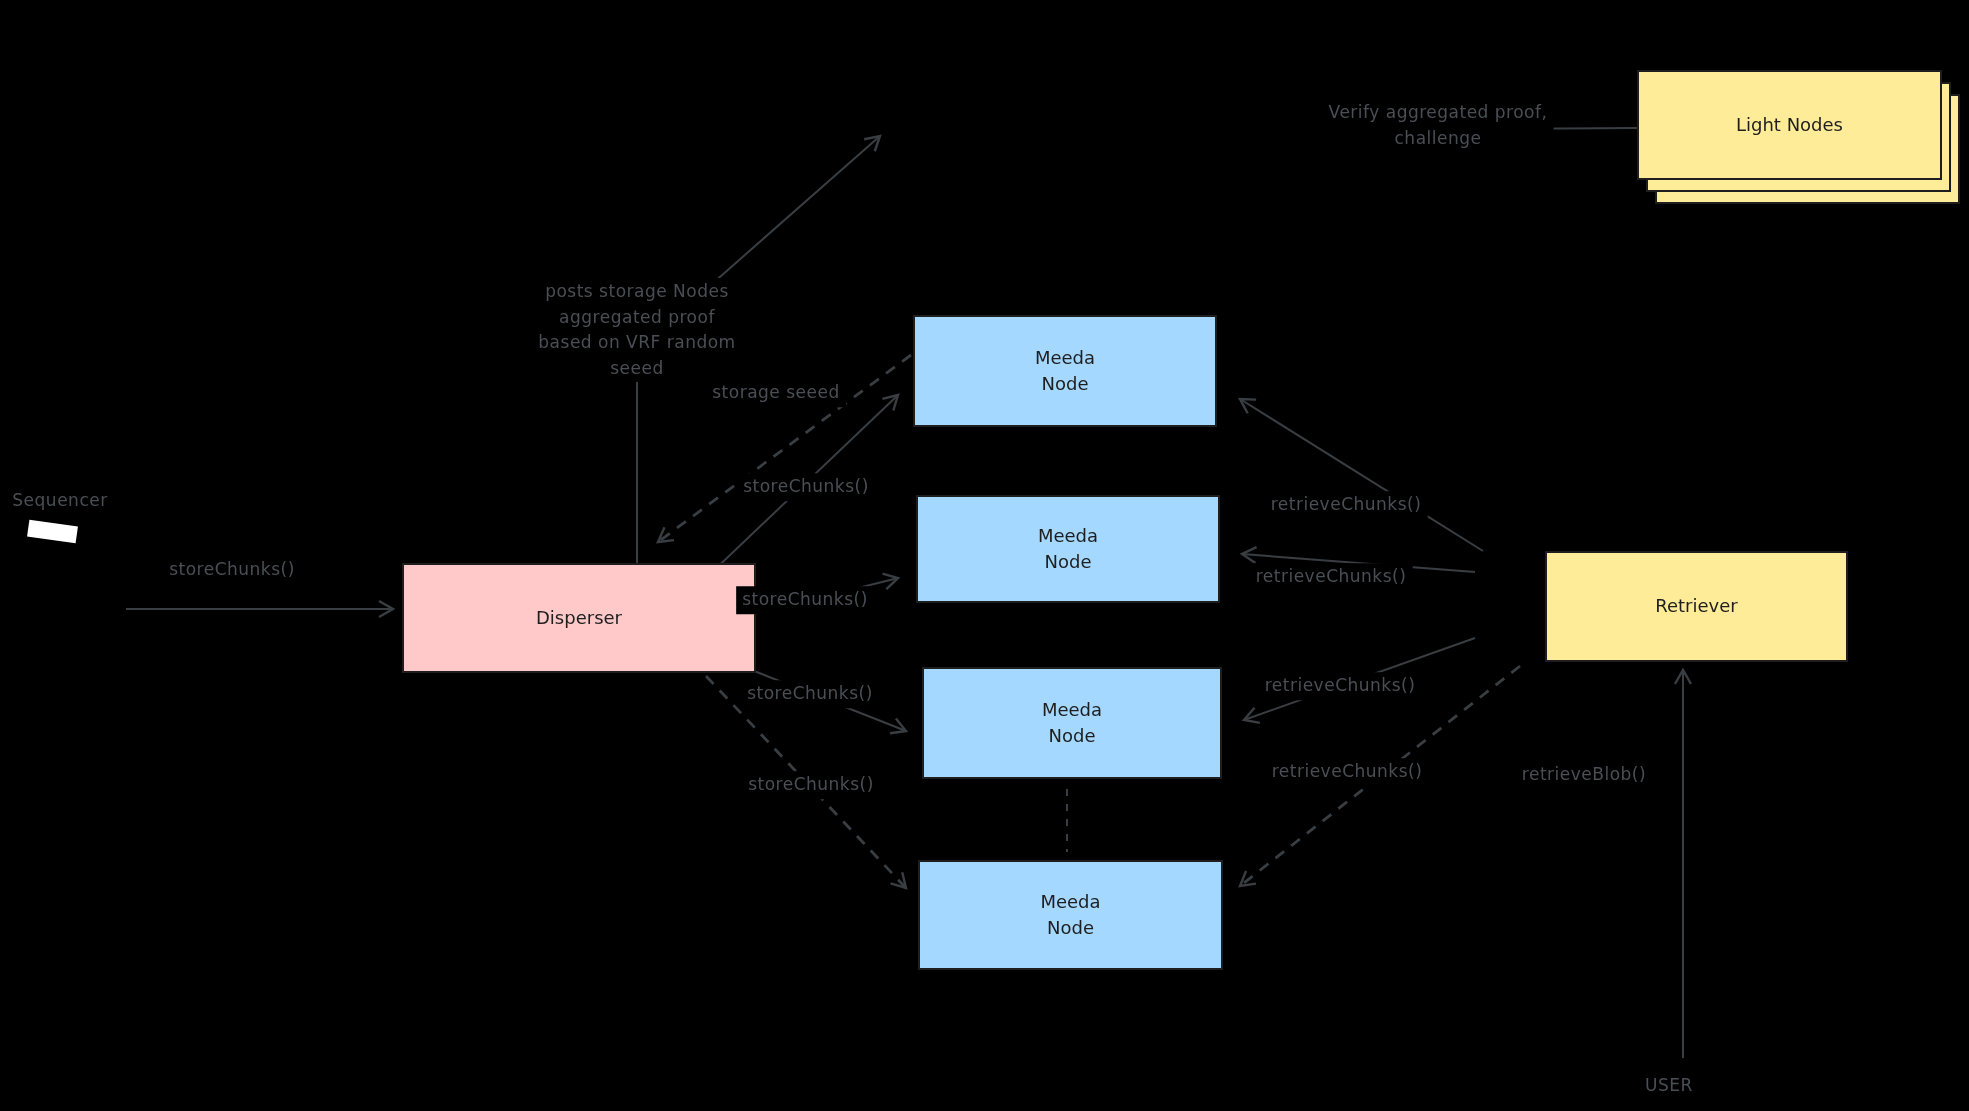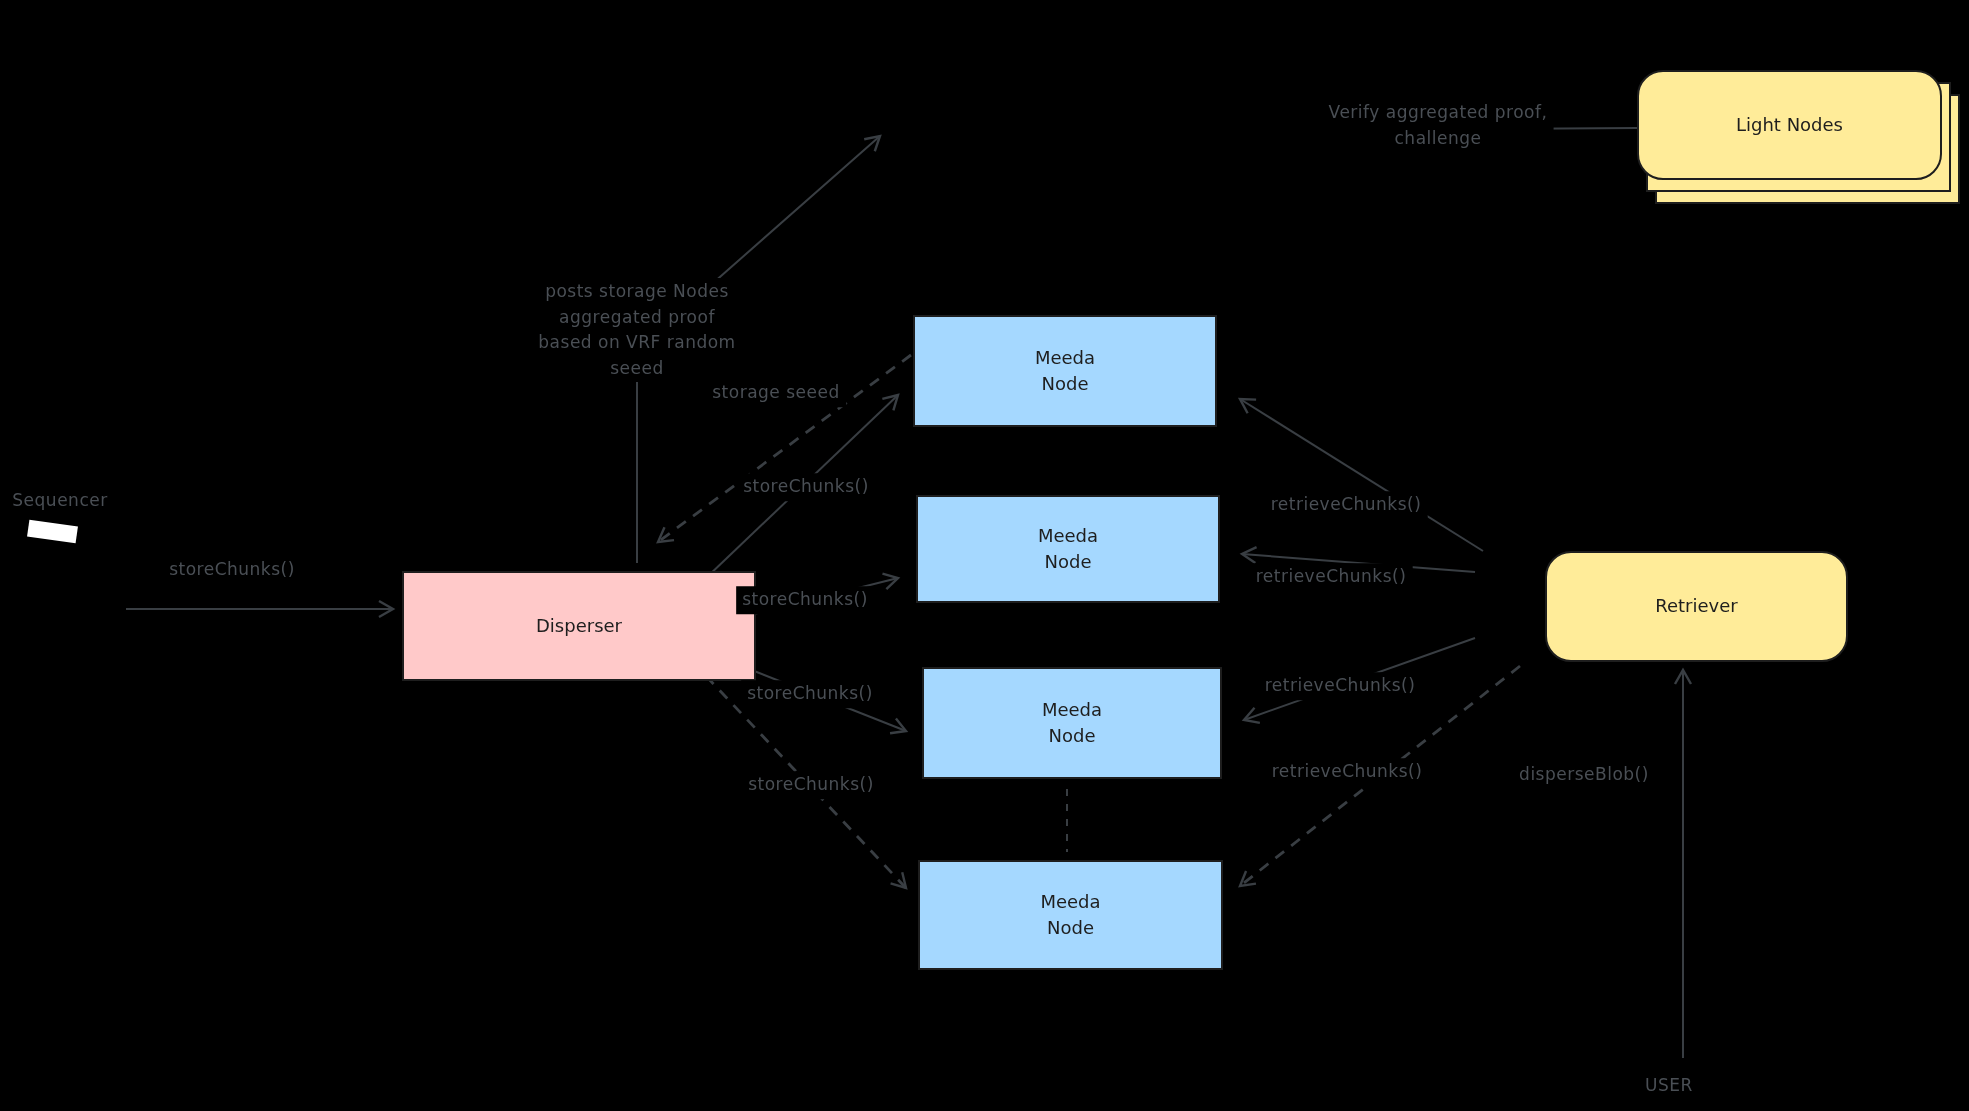--- a/index.html
+++ b/index.html
@@ -8,21 +8,21 @@
     font-family:"DejaVu Sans",sans-serif;overflow:hidden;
   }
   svg.wires{position:absolute;left:0;top:0;z-index:1;}
   .box{
     position:absolute;display:flex;align-items:center;justify-content:center;
     border:2px solid #1e1e1e;color:#1e1e1e;font-size:18px;text-align:center;
     white-space:pre-line;line-height:1.45;z-index:3;box-sizing:border-box;
   }
   .blue{background:#a5d8ff;}
   .pink{background:#ffc9c9;}
-  .yellow{background:#ffec99;border-radius:26px;}
+  .yellow{background:#ffec99;}
   .chain{
     position:absolute;left:793px;top:5px;width:535px;height:243px;z-index:2;
     border:2px solid #1e1e1e;box-sizing:border-box;
     background-color:#a5d8ff;
     background-image:
       repeating-linear-gradient(135deg, rgba(0,0,0,0.92) 0px, rgba(0,0,0,0.92) 2px, transparent 2px, transparent 7px),
       repeating-linear-gradient(135deg, rgba(0,0,0,0.65) 0px, rgba(0,0,0,0.65) 1px, transparent 1px, transparent 4px),
       repeating-linear-gradient(134deg, rgba(0,0,0,0.5) 0px, rgba(0,0,0,0.5) 2px, transparent 2px, transparent 13px);
   }
   .chain-title{
@@ -90,21 +90,21 @@
 
   <div class="lightcard" style="left:1655px;top:94px;"></div>
   <div class="lightcard" style="left:1646px;top:82px;"></div>
   <div class="box yellow" style="left:1637px;top:70px;width:305px;height:110px;">
     <span>Light Nodes</span>
   </div>
 
   <div class="edge-label plain" style="left:60px;top:477px;margin-top:24px;">Sequencer</div>
   <div class="seq-shape"></div>
 
-  <div class="box pink" style="left:402px;top:563px;width:354px;height:110px;margin-top:8px;">
+  <div class="box pink" style="left:402px;top:563px;width:354px;height:110px;">
     <span>Disperser</span>
   </div>
 
   <div class="box blue" style="left:913px;top:315px;width:304px;height:112px;">
     <span>Meeda
 Node</span>
   </div>
   <div class="box blue" style="left:916px;top:495px;width:304px;height:108px;">
     <span>Meeda
 Node</span>
@@ -131,16 +131,16 @@
   <div class="edge-label plain" style="left:232px;top:570px;">storeChunks()</div>
   <div class="edge-label" style="left:776px;top:393px;">storage seeed</div>
   <div class="edge-label" style="left:806px;top:487px;">storeChunks()</div>
   <div class="edge-label" style="left:805px;top:600px;">storeChunks()</div>
   <div class="edge-label" style="left:810px;top:694px;">storeChunks()</div>
   <div class="edge-label" style="left:811px;top:785px;">storeChunks()</div>
   <div class="edge-label" style="left:1346px;top:505px;">retrieveChunks()</div>
   <div class="edge-label" style="left:1331px;top:577px;">retrieveChunks()</div>
   <div class="edge-label" style="left:1340px;top:686px;">retrieveChunks()</div>
   <div class="edge-label" style="left:1347px;top:772px;">retrieveChunks()</div>
-  <div class="edge-label plain" style="left:1584px;top:775px;">disperseBlob()</div>
+  <div class="edge-label plain" style="left:1584px;top:775px;">retrieveBlob()</div>
   <div class="edge-label plain" style="left:1669px;top:1086px;">USER</div>
 
 </div>
 
 </body></html>

